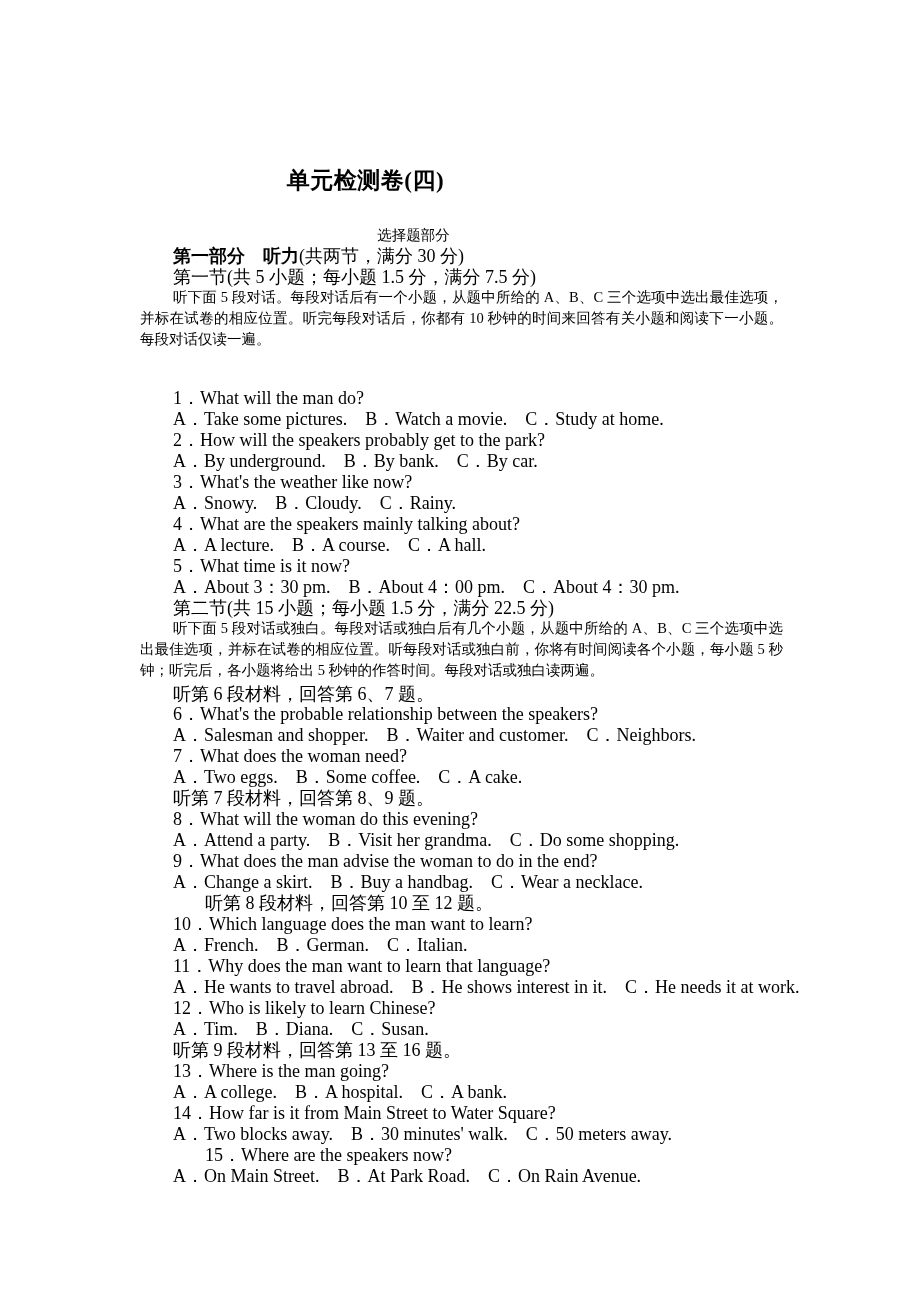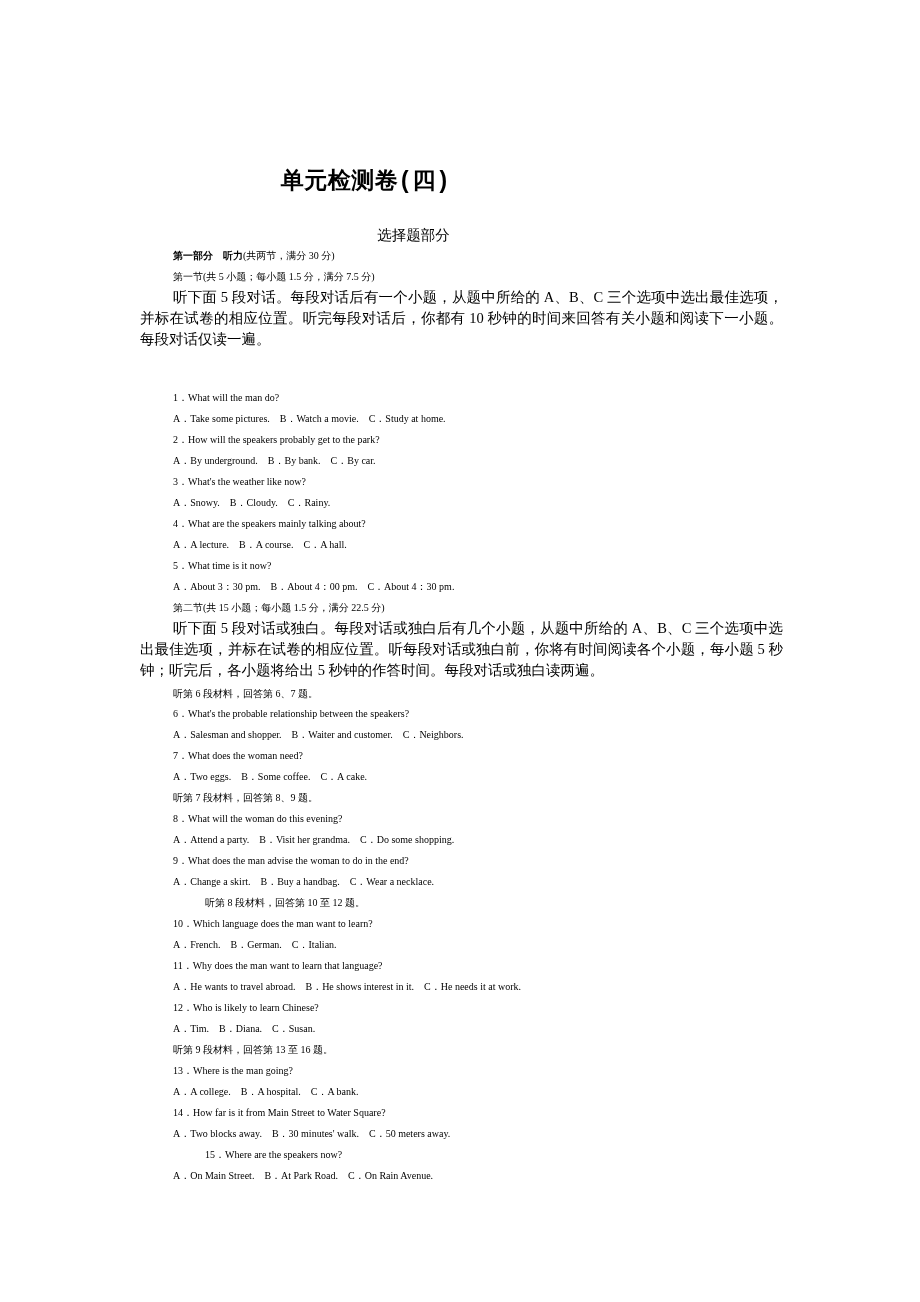--- a/index.html
+++ b/index.html
@@ -3,30 +3,30 @@
 <meta charset="utf-8">
 <style>
   html, body { margin: 0; padding: 0; background: #ffffff; }
   body {
     width: 920px; height: 1302px; position: relative; overflow: hidden;
     font-family: "Liberation Serif", "DejaVu Serif", serif;
     color: #000;
   }
   .title {
     position: absolute; top: 165px; left: 0; width: 731px; text-align: center;
-    font-family: Liberation Mono, monospace;
+    font-family: Liberation Serif, serif;
     font-weight: bold; font-size: 23px; letter-spacing: 0.5px;
   }
   .subtitle {
     position: absolute; top: 226px; left: 0; width: 827px; text-align: center;
     font-family: Liberation Mono, monospace;
     font-size: 14.5px;
   }
   .line {
-    position: absolute; left: 173px; font-size: 10px; white-space: nowrap; line-height: 18px;
+    position: absolute; left: 173px; font-size: 18px; white-space: nowrap; line-height: 18px;
   }
   .para {
     position: absolute; left: 140px; width: 643px; font-size: 14.5px; line-height: 21px;
     text-indent: 33px; text-align: justify;
   }
   .bold { font-family: "Liberation Sans", "DejaVu Sans", sans-serif; font-weight: bold; }
 </style>
 </head>
 <body>
 

